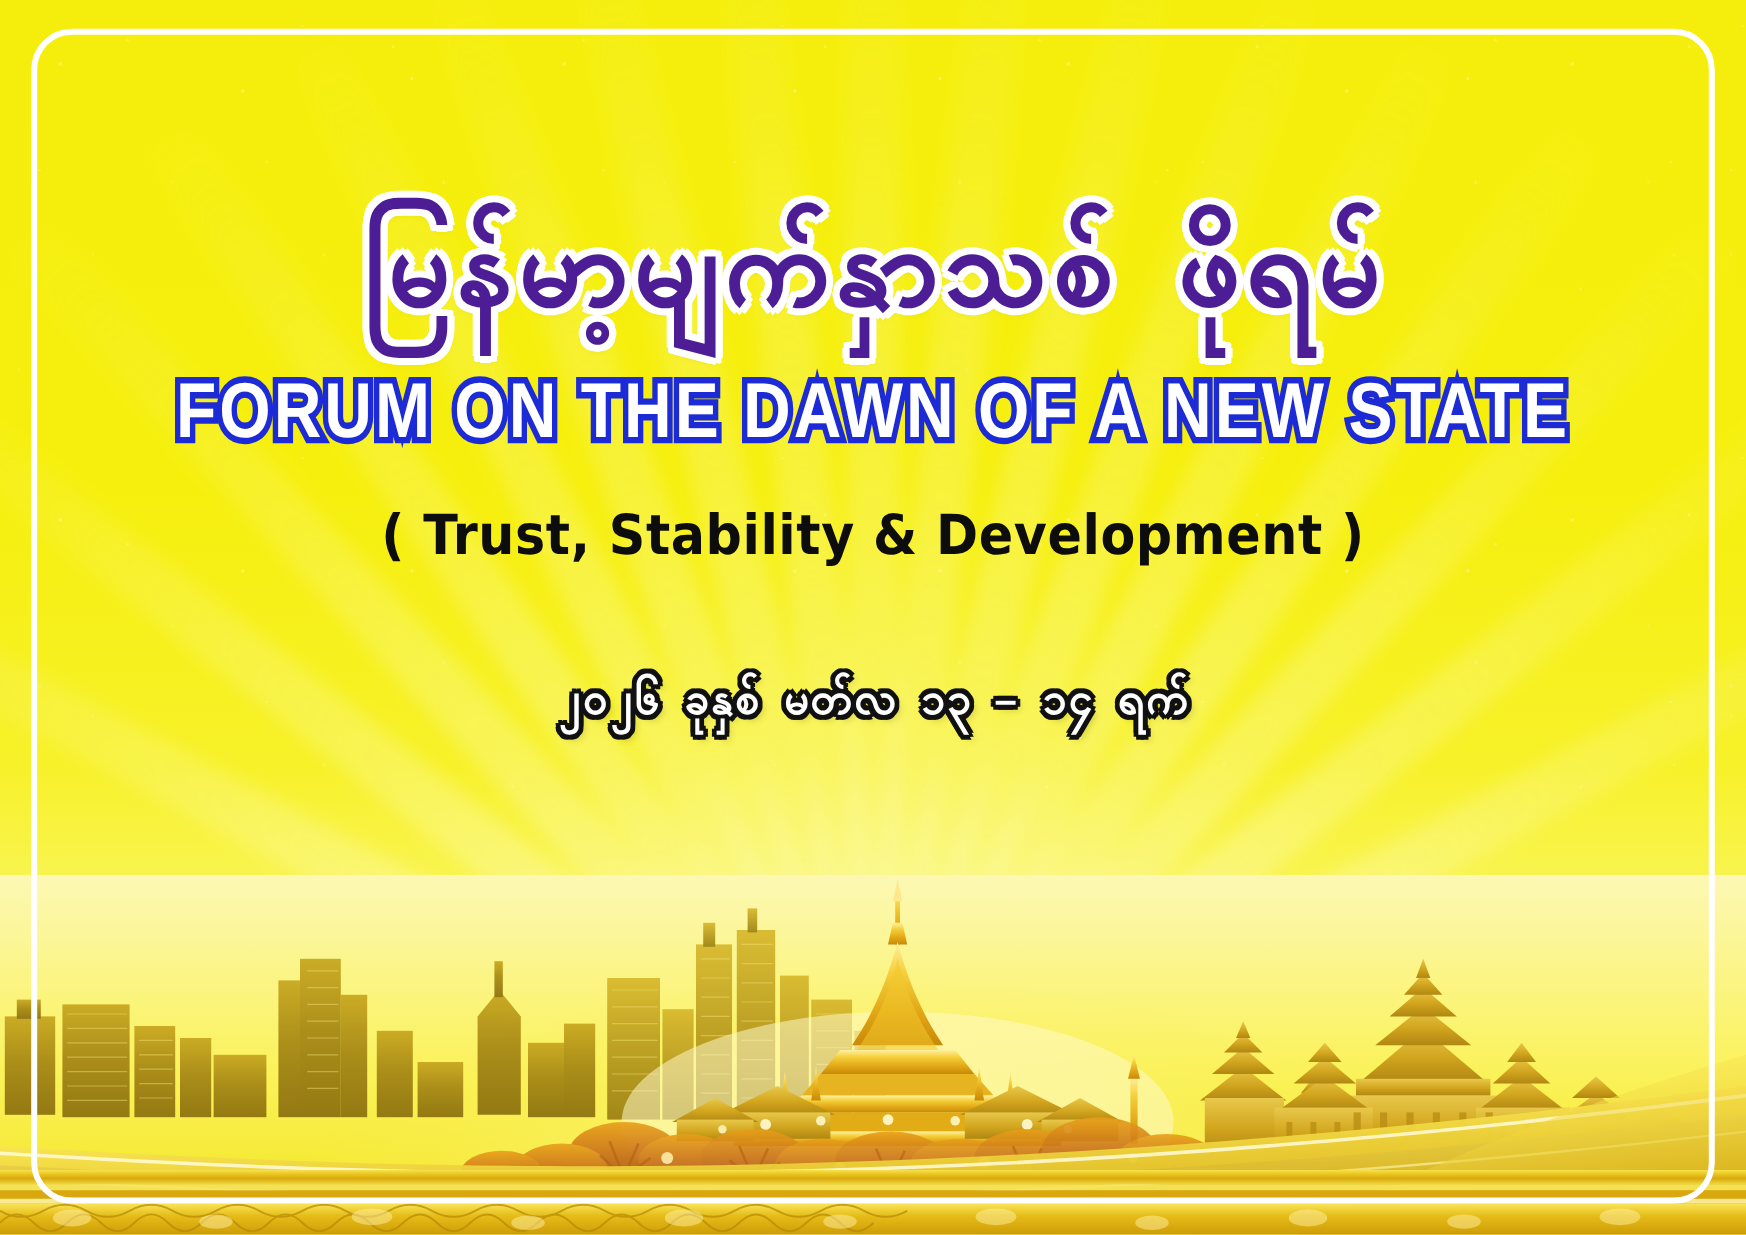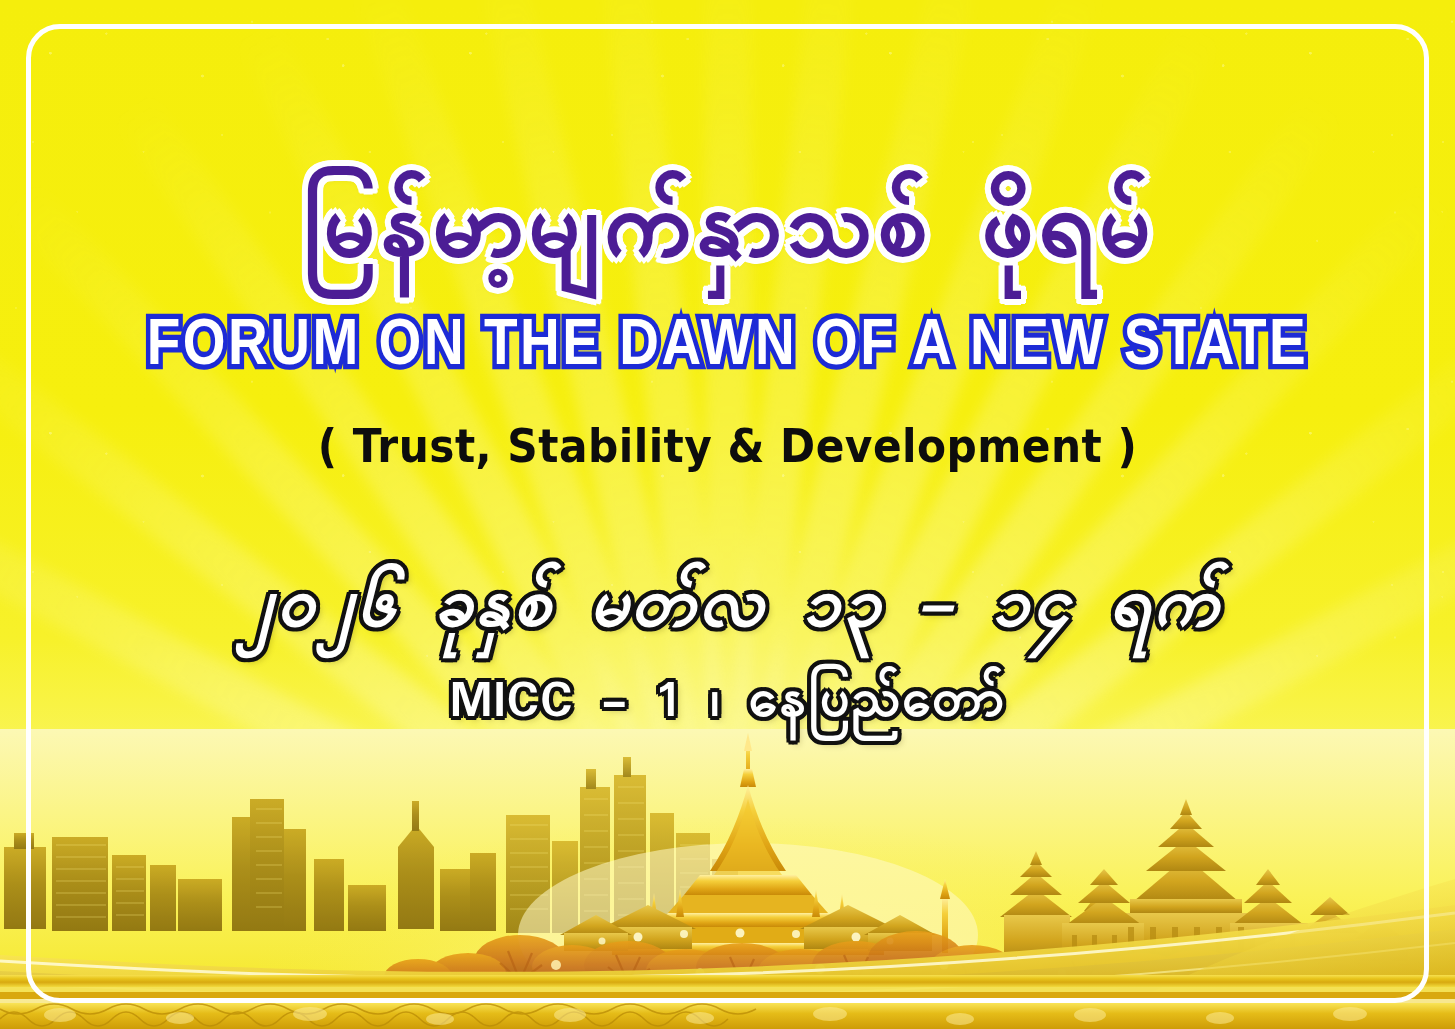--- a/index.html
+++ b/index.html
@@ -119,29 +119,28 @@
     margin-top:58px;
     font-family:"DejaVu Sans","Liberation Sans", sans-serif;
     font-size:46px; font-weight:700; line-height:1;
     color:#0d0d0d; letter-spacing:.5px; white-space:nowrap;
     transform:scaleX(.92);
   }
 
   .date-line{
     margin-top:92px;
     font-family:"Padauk","Myanmar Text","Noto Sans Myanmar","DejaVu Sans", sans-serif;
-    font-size:71px; font-weight:700; line-height:1.35;
+    font-size:38px; font-weight:700; line-height:1.35;
     color:#ffffff; white-space:nowrap;
     text-shadow:
        3px 0 0 #111, -3px 0 0 #111, 0 3px 0 #111, 0 -3px 0 #111,
        2px 2px 0 #111, -2px 2px 0 #111, 2px -2px 0 #111, -2px -2px 0 #111,
        4px 2px 0 #111, -4px 2px 0 #111, 2px 4px 0 #111, -2px 4px 0 #111,
        4px -2px 0 #111, -4px -2px 0 #111, 2px -4px 0 #111, -2px -4px 0 #111,
        4px 4px 6px rgba(90,80,0,.30);
-    font-style: italic;
   }
   .venue-line{
     margin-top:10px;
     font-family:"Padauk","Myanmar Text","Noto Sans Myanmar","DejaVu Sans", sans-serif;
     font-size:54px; font-weight:700; line-height:1.35;
     color:#ffffff; white-space:nowrap;
     text-shadow:
        3px 0 0 #111, -3px 0 0 #111, 0 3px 0 #111, 0 -3px 0 #111,
        2px 2px 0 #111, -2px 2px 0 #111, 2px -2px 0 #111, -2px -2px 0 #111,
        4px 2px 0 #111, -4px 2px 0 #111, 2px 4px 0 #111, -2px 4px 0 #111,
@@ -463,17 +462,16 @@
         </g>
       </g>
     </svg>
   </div>
 
   <div class="content">
     <div class="mm-title">မြန်မာ့မျက်နှာသစ် ဖိုရမ်</div>
     <div class="en-title">FORUM ON THE DAWN OF A NEW STATE</div>
     <div class="tagline">( Trust, Stability &amp; Development )</div>
     <div class="date-line">၂၀၂၆ ခုနှစ် မတ်လ ၁၃ – ၁၄ ရက်</div>
-    <div class="venue-line">MICC - 1 ၊ နေပြည်တော်</div>
   </div>
 
   <div class="frame"></div>
 </div>
 
 </body></html>

